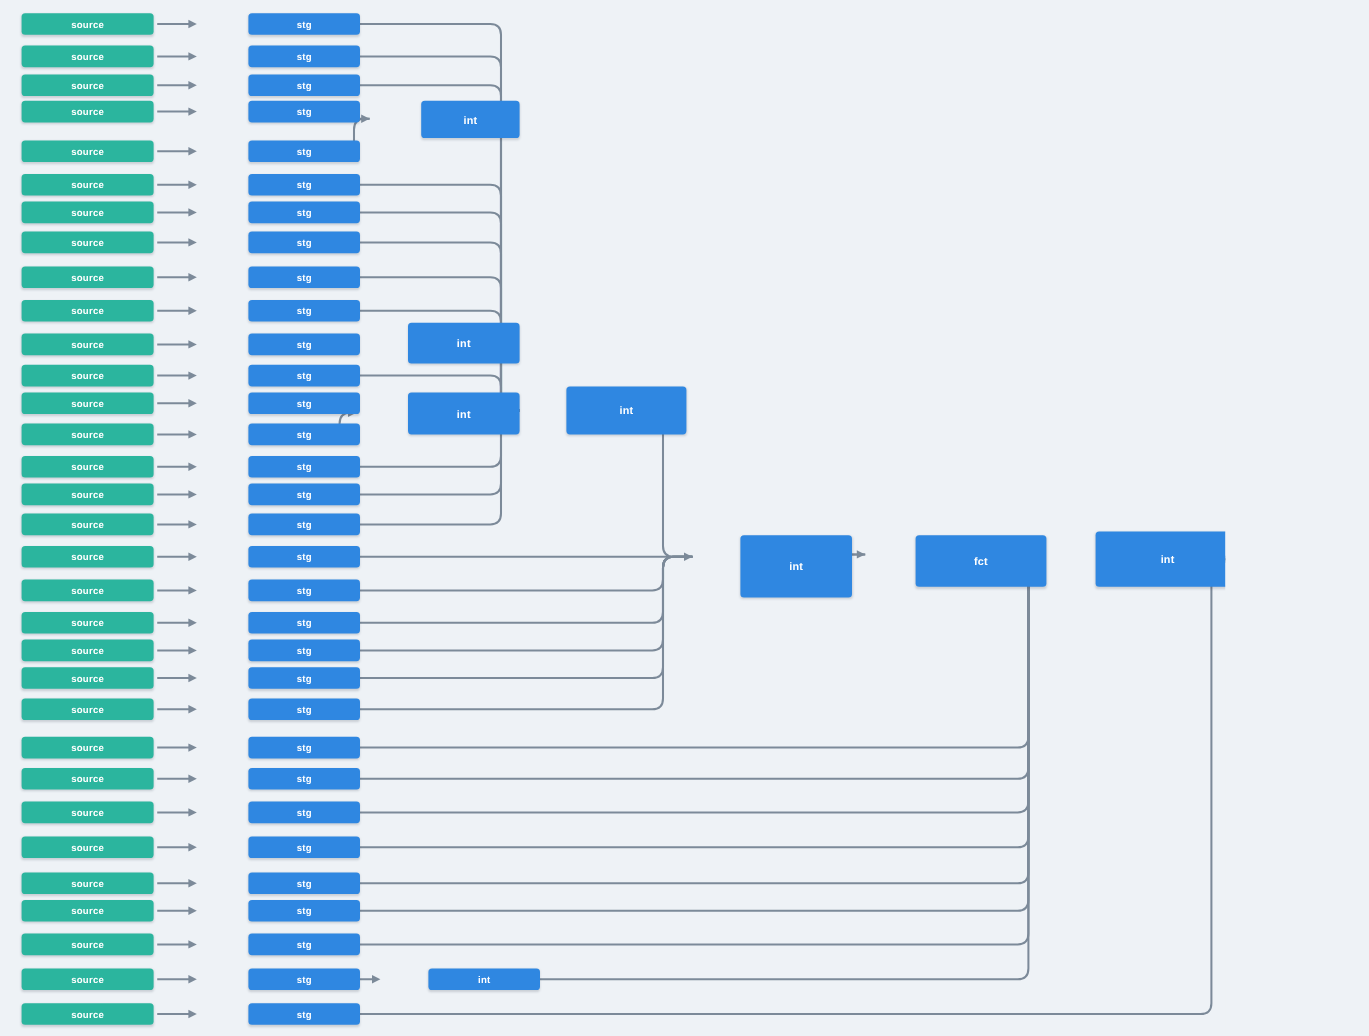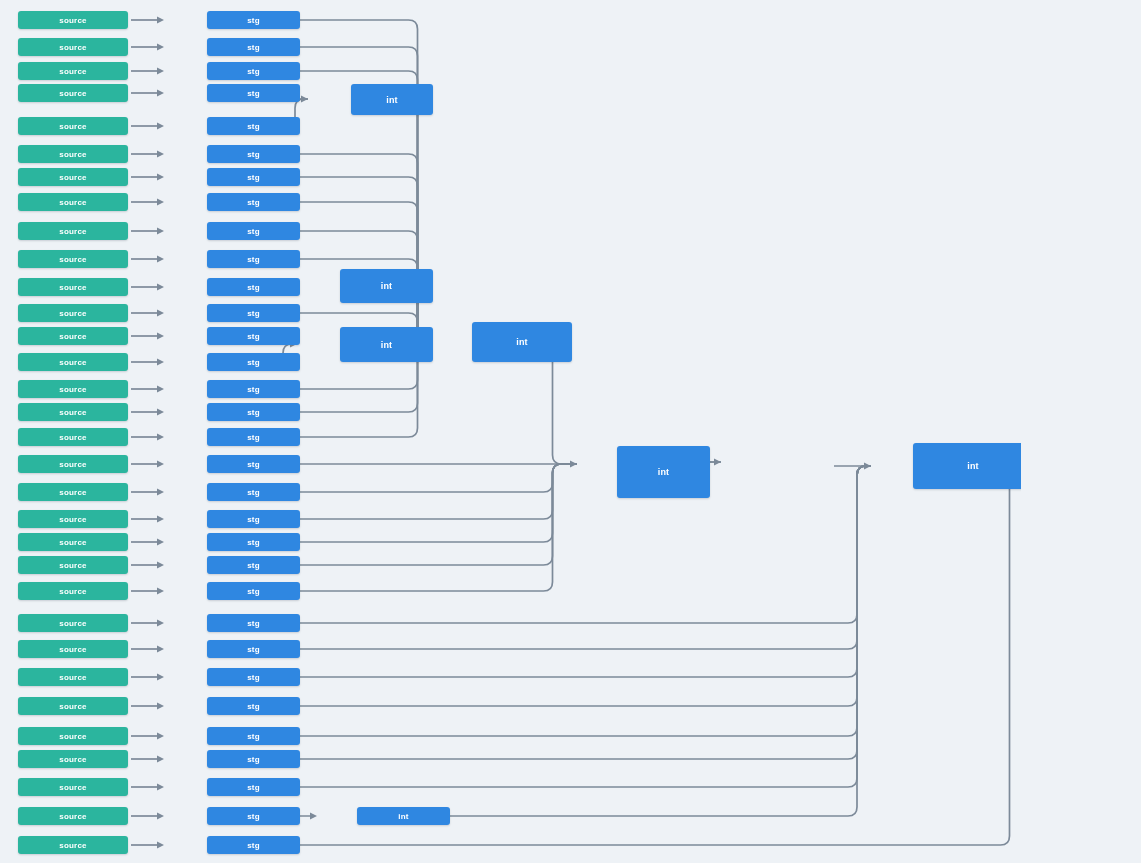--- a/index.html
+++ b/index.html
@@ -345,20 +345,23 @@
     </div>
     <div class="node model node-lg" style="left: 302px; top: 327px; width: 93px; height: 35px;">
       <span>int</span>
     </div>
     <div class="node model node-lg" style="left: 434px; top: 322px; width: 100px; height: 40px;">
       <span>int</span>
     </div>
     <div class="node model node-lg" style="left: 579px; top: 446px; width: 93px; height: 52px;">
       <span>int</span>
     </div>
+    <div class="node model node-lg" style="left: 725px; top: 446px; width: 109px; height: 43px;">
+      <span>fct</span>
+    </div>
     <div class="node model node-lg" style="left: 875px; top: 443px; width: 120px; height: 46px;">
       <span>int</span>
     </div>
     <div class="node model node-lg" style="left: 1032px; top: 442px; width: 91px; height: 47px;">
       <span>dim</span>
     </div>
     <div class="node model node-sm" style="left: 319px; top: 807px; width: 93px; height: 18px;">
       <span>int</span>
     </div>
   </div>

